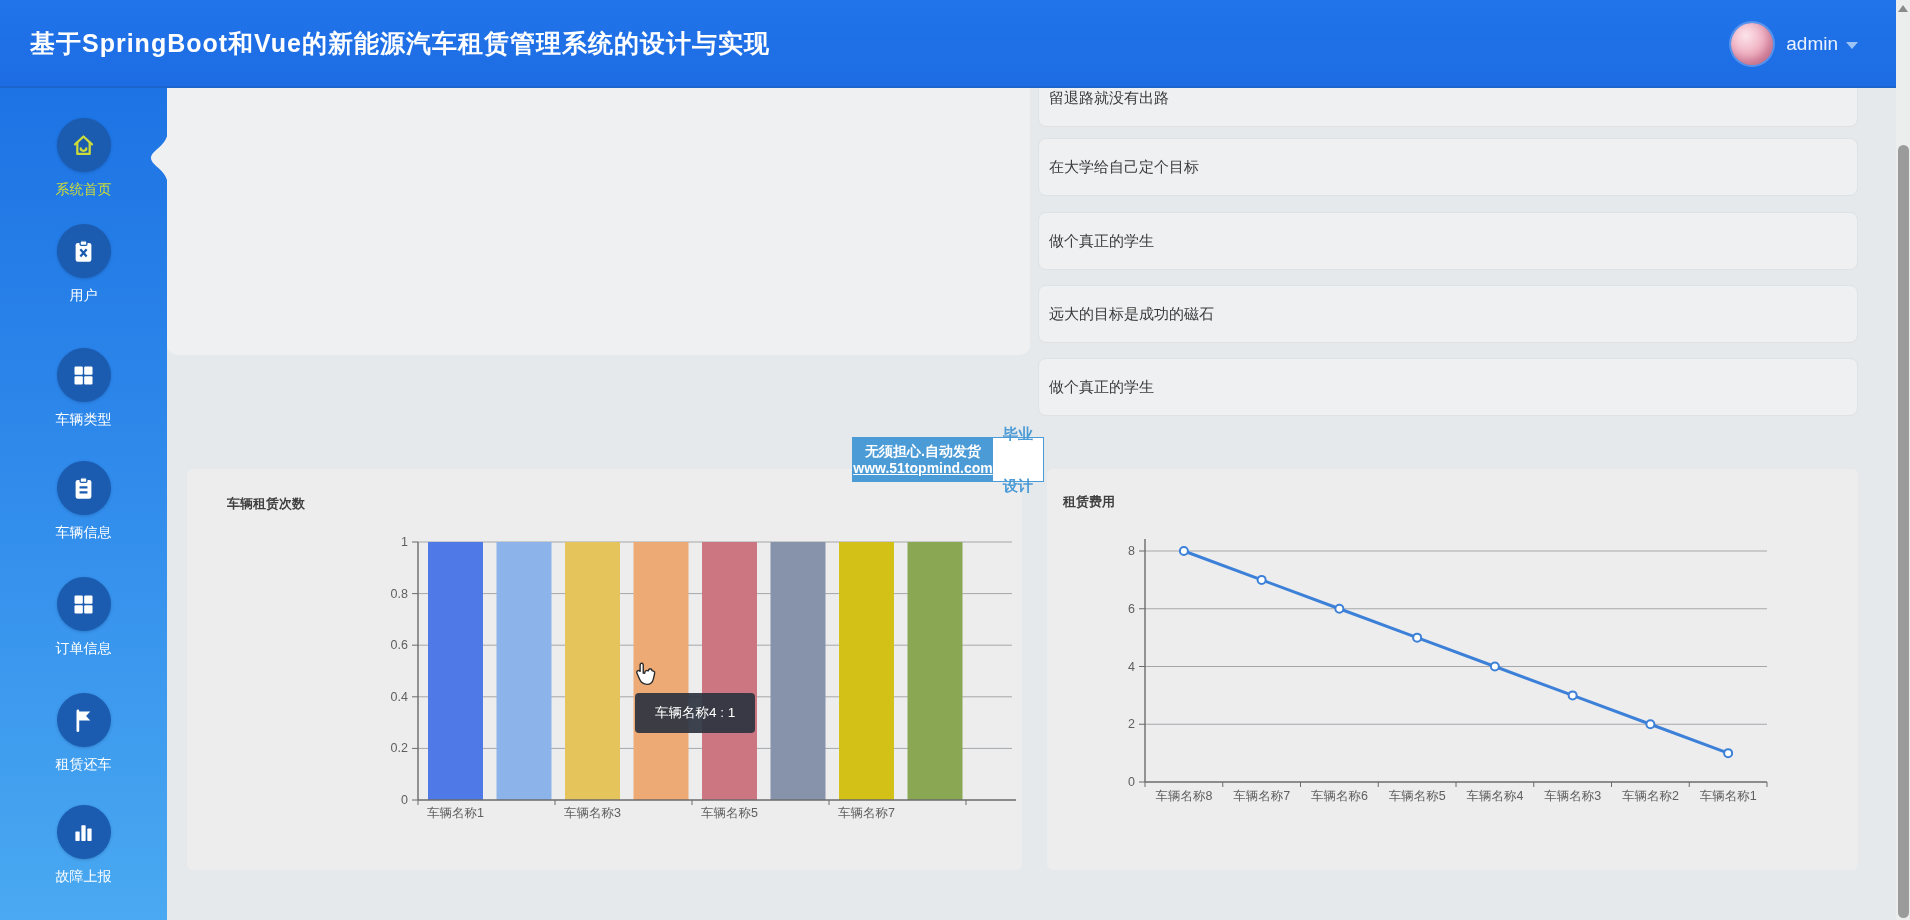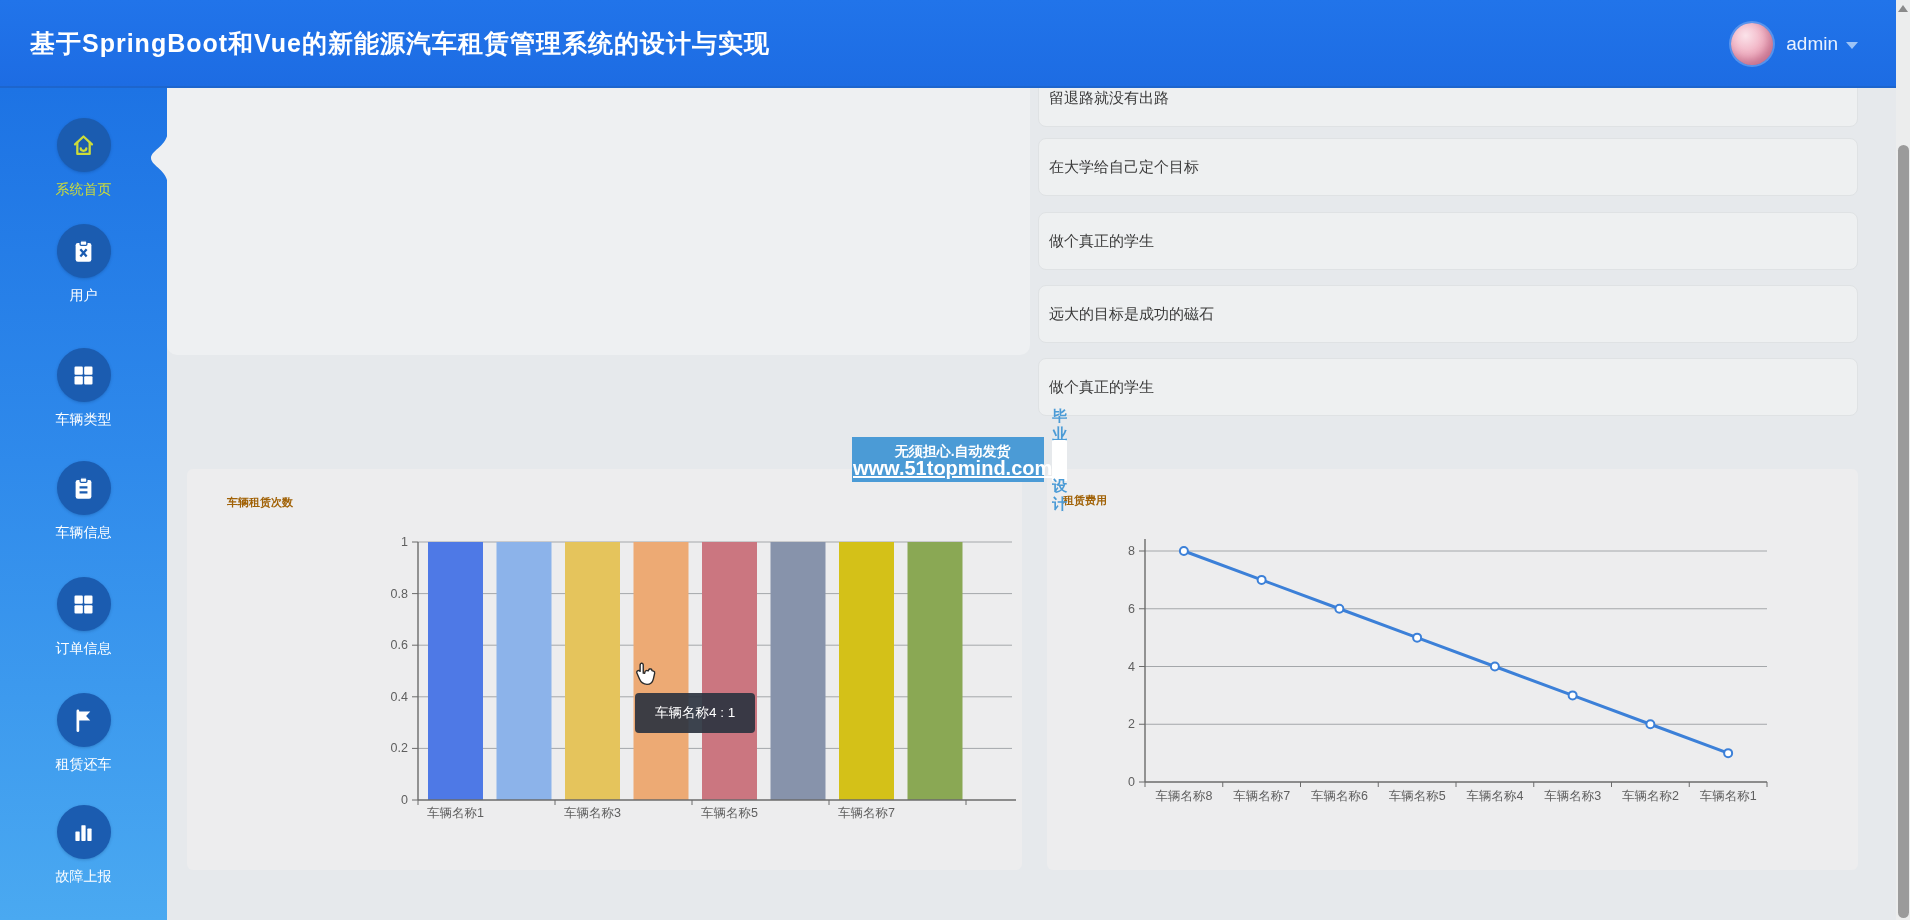--- a/index.html
+++ b/index.html
@@ -36,29 +36,29 @@
   
   .quote-card { position:absolute; left:1038px; width:820px; height:58px; background:#eef0f1;
     border:1px solid #dfe2e4; border-radius:8px; display:flex; align-items:center; z-index:1; cursor:pointer; }
   .quote-text { font-size:15px; color:#3a3a3a; margin-left:10px; }
 
   
   #watermark { position:absolute; left:852px; top:437px; width:192px; height:45px; display:flex; z-index:8;
     border:1px solid #4b9bd6; background:#4b9bd6; cursor:pointer; }
   #wm-left { flex:1; display:flex; flex-direction:column; align-items:center; justify-content:center; color:#ffffff; }
   #wm-line1 { font-size:14px; font-weight:bold; line-height:17px; white-space:nowrap; }
-  #wm-line2 { font-size:20px; font-weight:bold; line-height:17px; text-decoration:underline; white-space:nowrap;text-align:center; }
+  #wm-line2 { font-size:14px; font-weight:bold; line-height:17px; text-decoration:underline; white-space:nowrap;text-align:center; }
   #wm-badge { width:50px; background:#ffffff; color:#4b9bd6; font-size:15px; font-weight:bold;
     display:flex; flex-direction:column; align-items:center; justify-content:center; line-height:18px;gap:34px; }
 
   
   .chart-card { position:absolute; top:469px; height:401px; background:#ededee; border-radius:6px; z-index:1; }
   #bar-card { left:187px; width:835px; }
   #line-card { left:1047px; width:811px; }
-  .chart-title { position:absolute; font-size:11px; font-weight:bold; color:#a16207; z-index:2; }
+  .chart-title { position:absolute; font-size:13px; font-weight:bold; color:#404040; z-index:2; }
   #bar-title { left:40px; top:26px; }
   #line-title { left:16px; top:24px; }
   .chart-svg { position:absolute; left:0; top:0; }
 
   
   #tooltip { position:absolute; left:635px; top:693px; min-width:104px; height:40px; background:rgba(44,52,64,.92);
     border-radius:4px; color:#ffffff; font-size:13.5px; display:flex; align-items:center; justify-content:center;
     padding:0 20px; z-index:9; white-space:nowrap; }
   #cursor { position:absolute; left:630px; top:660px; z-index:10; }
 

